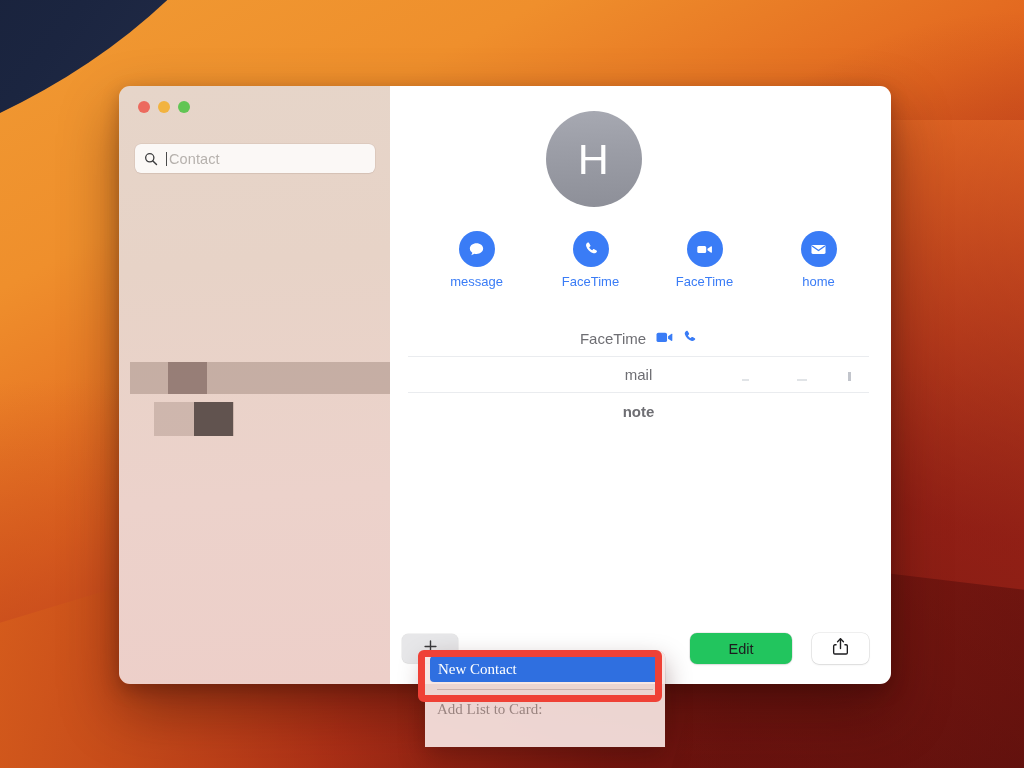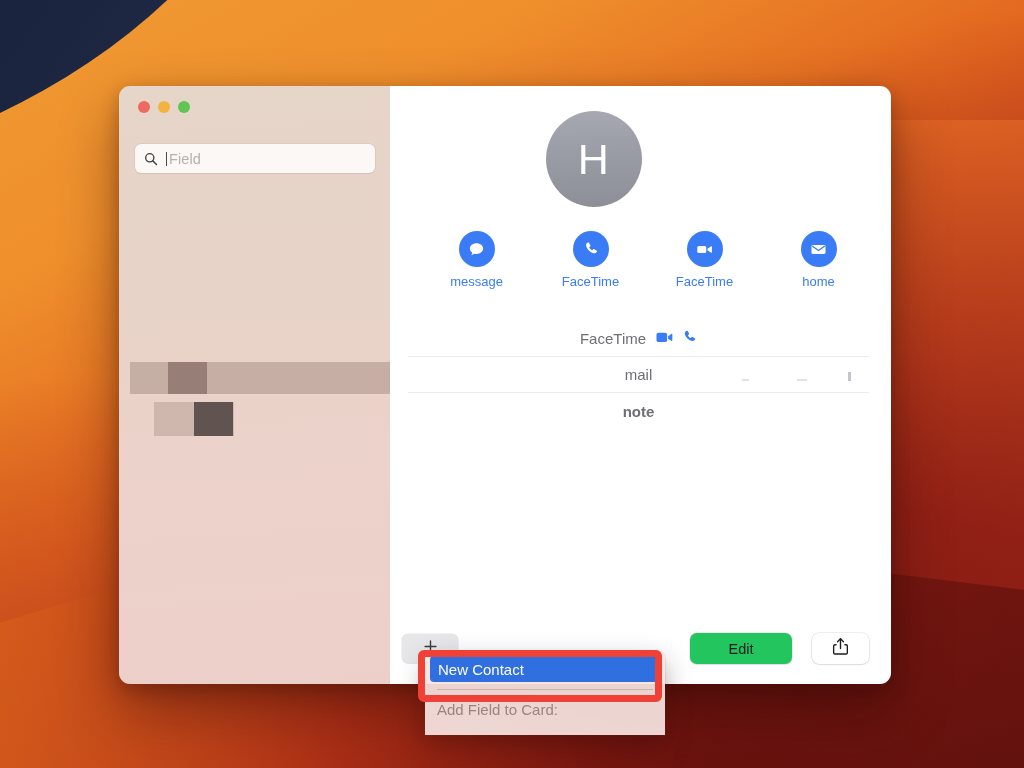--- a/index.html
+++ b/index.html
@@ -172,26 +172,27 @@
     width:57px; height:31px;
     background:#fff; border-radius:7px;
     display:flex; align-items:center; justify-content:center;
     box-shadow:0 0 0 .6px rgba(0,0,0,.12), 0 1px 2px rgba(0,0,0,.09);
   }
 
   
   #popup-menu {
     position:absolute;
     left:425px; top:651px;
-    width:240px; height:84px;
+    width:240px; height:96px;
     background:rgba(246,228,225,.93);
     border-radius:7px 7px 0 0;
     box-shadow:0 10px 26px rgba(50,8,6,.34), 0 0 0 .5px rgba(120,60,55,.18);
     padding:5px 0 0 0;
     overflow:hidden;
+    font-family:Liberation Serif, serif;
   }
   .menu-item {
     height:26px; display:flex; align-items:center;
     padding:0 12px;
     font-size:15px; color:#16161a;
   }
   #menu-new-contact {
     margin:0 5px;
     height:26px;
     border-radius:4px;
@@ -238,21 +239,21 @@
       </div>
 
       <div id="search-wrap">
         <span id="search-icon">
           <svg width="14" height="14" viewBox="0 0 16 16">
             <circle cx="6.6" cy="6.6" r="4.7" fill="none" stroke="#3c3c3e" stroke-width="1.5"></circle>
             <line x1="10.2" y1="10.2" x2="14.3" y2="14.4" stroke="#3c3c3e" stroke-width="1.6" stroke-linecap="round"></line>
           </svg>
         </span>
         <span id="search-caret"></span>
-        <span id="search-input-text">Field</span>
+        <span id="search-input-text">Contact</span>
       </div>
 
       <div class="redact" id="redact-row-a"></div>
       <div class="redact" id="redact-row-a2"></div>
       <div class="redact" id="redact-row-b"></div>
       <div class="redact" id="redact-row-b2"></div>
     </div>
 
     <div id="detail-pane">
 
@@ -358,18 +359,18 @@
       </div>
     </div>
   </div>
 
   <div id="popup-menu">
     <div id="menu-new-contact">
       <span>New Contact</span>
     </div>
     <div id="menu-divider"></div>
     <div class="menu-item" id="menu-add-field">
-      <span>Add Field to Card:</span>
+      <span>Add List to Card:</span>
     </div>
   </div>
 
   <div id="annotation-box"></div>
 </div>
 
 </body></html>

